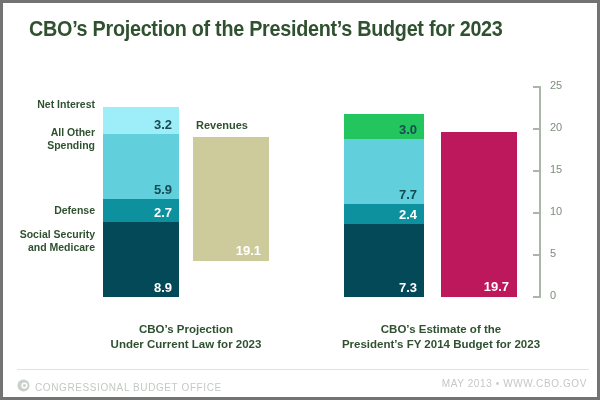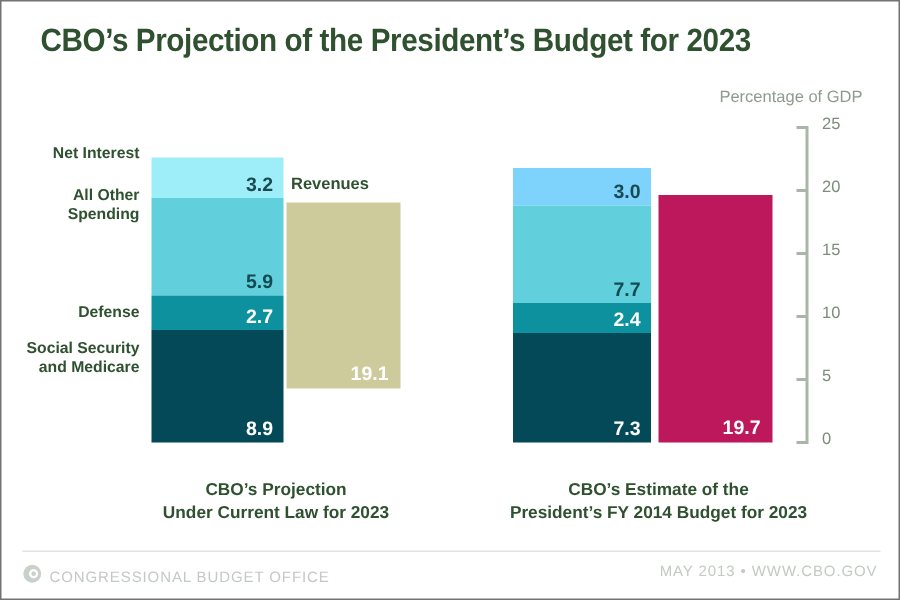--- a/index.html
+++ b/index.html
@@ -8,21 +8,21 @@
     background: #ffffff;
   }
   body {
     font-family: "Liberation Sans", sans-serif;
   }
   #slide {
     position: relative;
     width: 600px;
     height: 400px;
     background: #ffffff;
-    border: 1px solid #737373;
+    border: 3px solid #737373;
     box-sizing: border-box;
     overflow: hidden;
   }
   
   #title {
     position: absolute;
     left: 26px;
     top: 14px;
     font-size: 21.5px;
     font-weight: bold;
@@ -68,21 +68,21 @@
   }
   .tick-label {
     position: absolute;
     left: 547px;
     font-size: 11px;
     color: #7d8d7c;
     transform: translateY(-7px);
     white-space: nowrap;
   }
   
-  .bar-group { position: absolute; padding-left: 12px; }
+  .bar-group { position: absolute; }
   .seg {
     position: absolute;
     left: 0;
     width: 100%;
     box-sizing: border-box;
     color: #ffffff;
     font-size: 13px;
     font-weight: bold;
   }
   .seg .val {
@@ -170,21 +170,20 @@
     white-space: nowrap;
   }
 </style>
 </head>
 <body>
 
 <div id="slide">
 
   <div id="title">CBO’s Projection of the President’s Budget for 2023</div>
 
-  <div id="axis-caption">Percentage of GDP</div>
 
   <div id="plot">
 
     <div id="axis"></div>
 
     <div class="tick" style="top:0px;"></div>
     <div class="tick-label" style="top:0px;">25</div>
 
     <div class="tick" style="top:42px;"></div>
     <div class="tick-label" style="top:42px;">20</div>
@@ -227,21 +226,21 @@
       </div>
     </div>
 
     <div class="rev-label" style="left:193px; top:33px;">Revenues</div>
     <div class="rev-bar" style="left:190px; top:51px; width:76px; height:124px; background:#CDCB9B;">
       <span class="val">19.1</span>
     </div>
 
     <div class="bar-group" style="left:341px; top:28px; width:80px; height:183px;">
 
-      <div class="seg" style="top:0px; height:25px; background:#7dd3fc;">
+      <div class="seg" style="top:0px; height:25px; background:#22c55e;">
         <span class="val" style="color:#1a4a52;">3.0</span>
       </div>
 
       <div class="seg" style="top:25px; height:65px; background:#62CFDC;">
         <span class="val" style="color:#134b54;">7.7</span>
       </div>
 
       <div class="seg" style="top:90px; height:20px; background:#0D919E;">
         <span class="val">2.4</span>
       </div>

